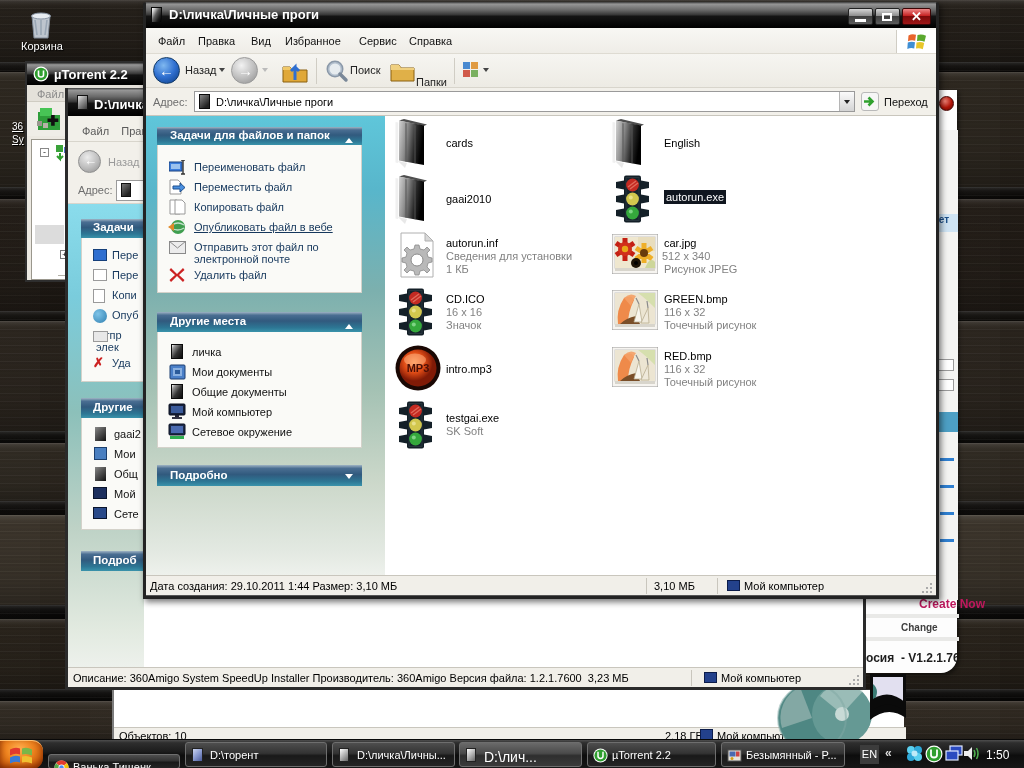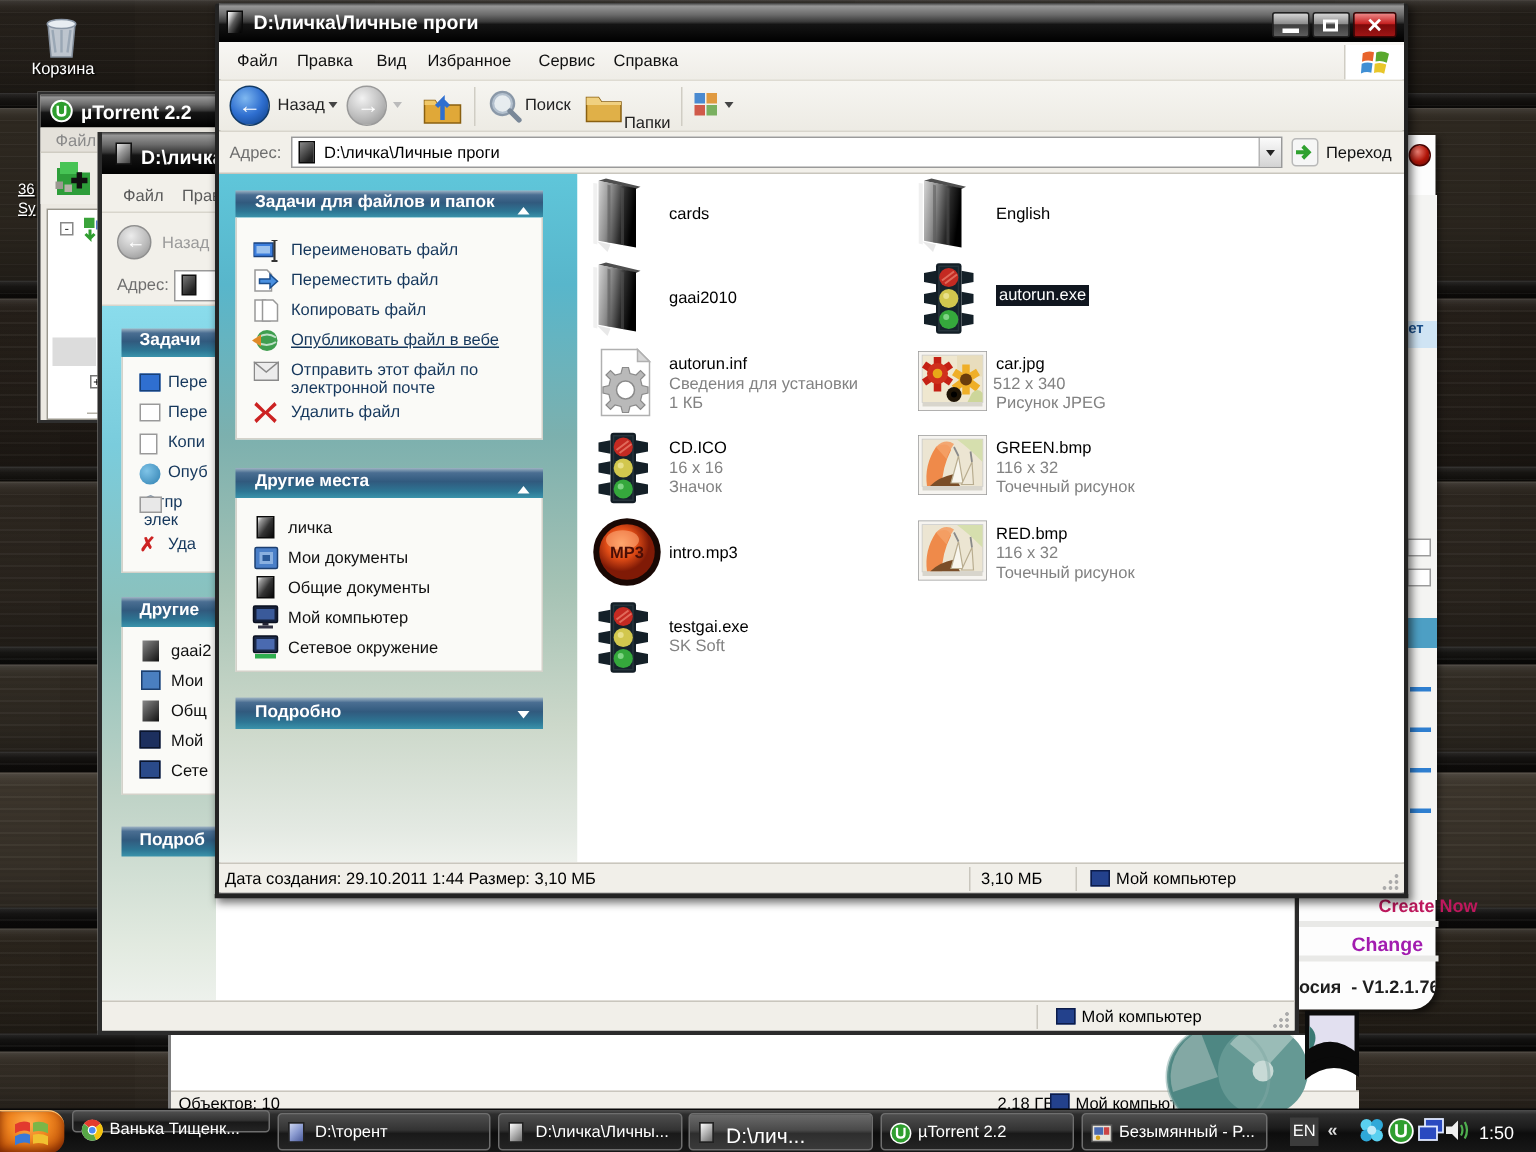--- a/index.html
+++ b/index.html
@@ -65,21 +65,21 @@
   <div class="abs" style="left:72px;top:269px;width:16px;height:12px;background:#fff;border:1px solid #9a9a9a;"></div>
   <div class="abs" style="left:72px;top:289px;width:16px;height:12px;background:#fff;border:1px solid #9a9a9a;"></div>
   <div class="abs" style="left:70px;top:322px;width:22px;height:20px;background:#4d9fc4;"></div>
   <div class="abs" style="left:74px;top:368px;width:14px;height:3px;background:#2f7fd0;"></div>
   <div class="abs" style="left:74px;top:395px;width:14px;height:3px;background:#2f7fd0;"></div>
   <div class="abs" style="left:74px;top:422px;width:14px;height:3px;background:#2f7fd0;"></div>
   <div class="abs" style="left:74px;top:449px;width:14px;height:3px;background:#2f7fd0;"></div>
 
   <div class="abs" style="left:9px;top:507px;width:74px;height:14px;color:#be185d;font-weight:bold;font-size:12px;white-space:nowrap;margin-left:44px;">Create Now</div>
   <div class="abs" style="left:0;top:524px;width:93px;height:4px;background:#e9e9e7;"></div>
-  <div class="abs" style="left:35px;top:532px;width:60px;height:14px;color:#a21caf;font-weight:bold;font-size:13px;white-space:nowrap;">Change</div>
+  <div class="abs" style="left:35px;top:532px;width:60px;height:14px;color:#404040;font-weight:bold;font-size:10px;white-space:nowrap;">Change</div>
   <div class="abs" style="left:0;top:547px;width:93px;height:4px;background:#e9e9e7;"></div>
   <div class="abs" style="left:0px;top:561px;width:91px;height:15px;color:#1d1d1d;font-weight:bold;font-size:12px;white-space:nowrap;overflow:hidden;">осия&nbsp; - V1.2.1.76</div>
 </div>
 
 <div class="abs" style="left:776px;top:668px;width:132px;height:74px;">
   <svg width="132" height="74" viewBox="0 0 132 74">
     <circle cx="36" cy="50" r="34" fill="#4e8783"></circle>
     <path d="M6 60 A34 34 0 0 1 24 19 L36 50 Z" fill="#b8cac6" opacity=".5"></path>
     <circle cx="66" cy="46" r="30" fill="#659994"></circle>
     <path d="M44 28 A30 30 0 0 1 87 23 L66 46 Z" fill="#c6d8d4" opacity=".55"></path>
@@ -183,20 +183,21 @@
       <div class="abs" style="left:11px;top:69px;width:14px;height:12px;background:#1c2f5e;border:1px solid #0a142c;"></div>
       <div class="abs" style="left:11px;top:89px;width:14px;height:12px;background:#2a4a8a;border:1px solid #0a142c;"></div>
     </div>
 
     <div class="sec-h" style="left:13px;top:347px;width:210px;height:20px;">
         <span style="position:absolute;left:12px;top:3px;">Подроб</span>
       </div>
   </div>
 
   <div class="abs" style="left:0;top:579px;width:795px;height:20px;background:#f1efe9;border-top:1px solid #c9c6bd;">
+    <span class="stxt" style="position:absolute;left:5px;top:4px;">Описание: 360Amigo System SpeedUp Installer Производитель: 360Amigo Версия файла: 1.2.1.7600&nbsp; 3,23 МБ</span>
     <div class="abs" style="left:623px;top:2px;height:16px;border-left:1px solid #c9c6bd;"></div>
     <div class="abs" style="left:636px;top:4px;width:13px;height:11px;background:#23418c;border:1px solid #0c1c4a;"></div>
     <span class="stxt" style="position:absolute;left:653px;top:4px;">Мой компьютер</span>
     <div class="abs" style="right:3px;top:6px;width:12px;height:12px;background:
       radial-gradient(circle at 2px 10px,#aaa 1px,transparent 1.5px),
       radial-gradient(circle at 6px 10px,#aaa 1px,transparent 1.5px),
       radial-gradient(circle at 10px 10px,#aaa 1px,transparent 1.5px),
       radial-gradient(circle at 6px 6px,#aaa 1px,transparent 1.5px),
       radial-gradient(circle at 10px 6px,#aaa 1px,transparent 1.5px),
       radial-gradient(circle at 10px 2px,#aaa 1px,transparent 1.5px);"></div>
@@ -523,21 +524,21 @@
 
   <div class="abs" style="left:0;top:0;width:43px;height:29px;background:radial-gradient(ellipse at 45% 28%,#ffae4e 0%,#ef8520 40%,#c85a0a 75%,#93380a 100%);border-radius:0 11px 11px 0;border-top:1px solid #ffc070;box-shadow:inset 0 -3px 6px rgba(90,20,0,.6);">
     <svg class="abs" style="left:9px;top:4px;" width="24" height="21" viewBox="0 0 24 21">
       <path d="M1 4.5 Q6 1.5 11 3.5 L11 9.5 Q6 7.5 1 10.5 Z" fill="#e23a2e"></path>
       <path d="M13 3.5 Q18 1.8 23 4.5 L23 10.5 Q18 8 13 9.5 Z" fill="#7ab648"></path>
       <path d="M1 12.5 Q6 9.5 11 11.5 L11 17.5 Q6 15.5 1 18.5 Z" fill="#3a7ad6"></path>
       <path d="M13 11.5 Q18 10 23 12.5 L23 18.5 Q18 16 13 17.5 Z" fill="#f0c030"></path>
     </svg>
   </div>
 
-  <div class="abs tskbtn" style="left: 48px; top: 0; width: 132px; height: 15px; background: linear-gradient(rgb(78, 78, 78), rgb(51, 51, 51) 45%, rgb(25, 25, 25) 55%, rgb(36, 36, 36)); border: 1px solid rgb(110, 110, 110); border-radius: 3px; padding-left: 28px;">
+  <div class="abs tskbtn" style="left: 48px; top: 14px; width: 132px; height: 15px; background: linear-gradient(rgb(78, 78, 78), rgb(51, 51, 51) 45%, rgb(25, 25, 25) 55%, rgb(36, 36, 36)); border: 1px solid rgb(110, 110, 110); border-radius: 3px; padding-left: 28px;">
       <svg width="15" height="15" viewBox="0 0 15 15" style="position:absolute;left:5px;top:5px;">
         <circle cx="7.5" cy="7.5" r="7" fill="#fff"></circle>
         <path d="M7.5 7.5 L2 3 A7 7 0 0 1 13 3 Z" fill="#e33b2e"></path>
         <path d="M7.5 7.5 L13 3 A7 7 0 0 1 10 14 Z" fill="#f4c20d"></path>
         <path d="M7.5 7.5 L10 14 A7 7 0 0 1 2 3.2 Z" fill="#57a746"></path>
         <circle cx="7.5" cy="7.5" r="3" fill="#fff"></circle>
         <circle cx="7.5" cy="7.5" r="2.2" fill="#4a8af4"></circle>
       </svg>
       <span style="position:absolute;left:24px;top:6px;font-size:11px;color:#fff;white-space:nowrap;">Ванька Тищенк...</span>
     </div>

